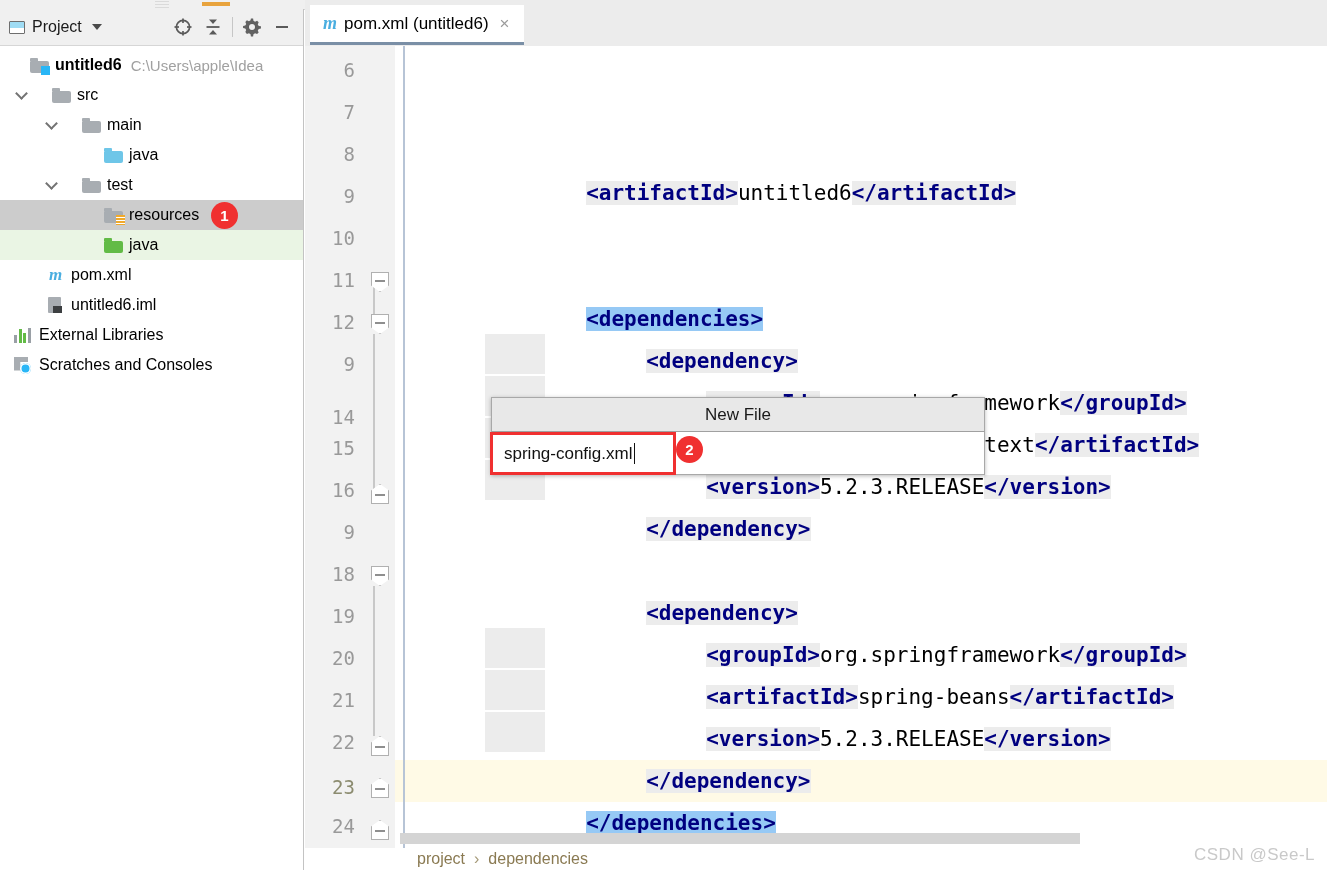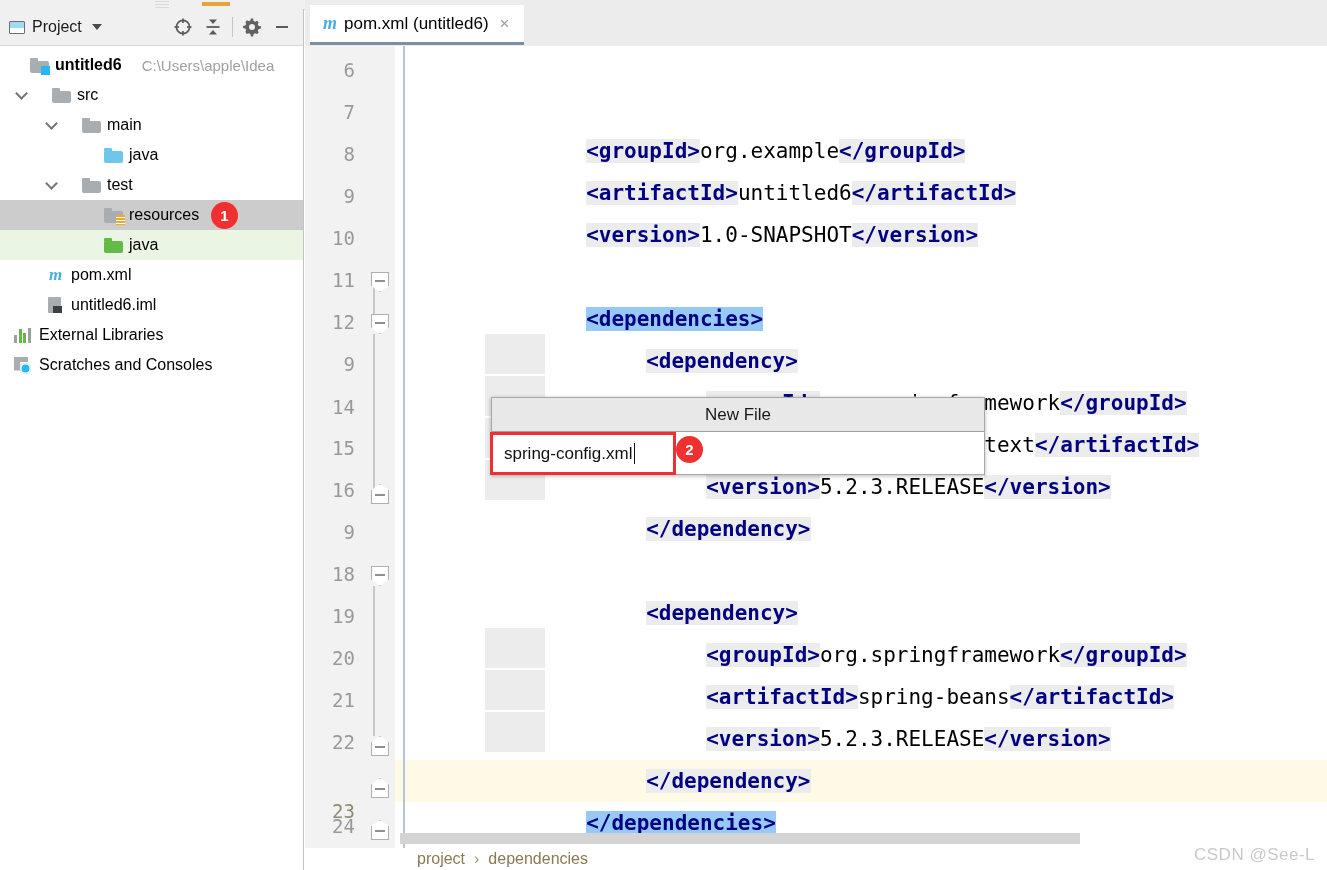--- a/index.html
+++ b/index.html
@@ -148,21 +148,21 @@
     width: 9px; height: 9px;
     background: #29b6f6;
   }
   .folder .badge-lines {
     position: absolute; right: -2px; bottom: -2px;
     width: 9px; height: 10px;
     background: repeating-linear-gradient(to bottom, #f0a92b 0 2px, #ffffff 2px 3px);
   }
   .tlabel { color: #000; }
   .tlabel.bold { font-weight: bold; }
-  .tpath { color: #a0a0a0; margin-left: 20px; font-size: 15px; }
+  .tpath { color: #a0a0a0; margin-left: 9px; font-size: 15px; }
   .m-icon {
     flex: 0 0 19px;
     width: 19px;
     margin-right: 6px;
     color: #4aaee0;
     font-weight: bold;
     font-style: italic;
     font-size: 17px;
     text-align: center;
     font-family: "Liberation Serif", serif;
@@ -587,30 +587,30 @@
       <div class="foldcol"></div>
 
       <div class="lnum" style="top:13px">6</div>
       <div class="lnum" style="top:55px">7</div>
       <div class="lnum" style="top:97px">8</div>
       <div class="lnum" style="top:139px">9</div>
       <div class="lnum" style="top:181px">10</div>
       <div class="lnum" style="top:223px">11</div>
       <div class="lnum" style="top:265px">12</div>
       <div class="lnum" style="top:307px">9</div>
-      <div class="lnum" style="top:350px">14</div>
+      <div class="lnum" style="top:360px">14</div>
       <div class="lnum" style="top:391px">15</div>
       <div class="lnum" style="top:433px">16</div>
       <div class="lnum" style="top:475px">9</div>
       <div class="lnum" style="top:517px">18</div>
       <div class="lnum" style="top:559px">19</div>
       <div class="lnum" style="top:601px">20</div>
       <div class="lnum" style="top:643px">21</div>
       <div class="lnum" style="top:685px">22</div>
-      <div class="lnum cur" style="top:754px">23</div>
+      <div class="lnum cur" style="top:730px">23</div>
       <div class="lnum" style="top:769px">24</div>
 
       <div class="fold stem" style="left:68px;top:240px;width:2px;height:40px;background:#c8c8c8"></div>
       <div class="fold" style="top:226px">
         <span class="pent"></span>
           <span class="minus"></span>
       </div>
       <div class="fold stem" style="left:68px;top:246px;width:2px;height:22px;background:#c8c8c8"></div>
       <div class="fold" style="top:268px">
         <span class="pent"></span>
@@ -649,31 +649,25 @@
       <div class="indentbox" style="left:90px;top:288px;width:60px;height:40px"></div>
       <div class="indentbox" style="left:90px;top:330px;width:60px;height:40px"></div>
       <div class="indentbox" style="left:90px;top:372px;width:60px;height:40px"></div>
       <div class="indentbox" style="left:90px;top:414px;width:60px;height:40px"></div>
       <div class="indentbox" style="left:90px;top:582px;width:60px;height:40px"></div>
       <div class="indentbox" style="left:90px;top:624px;width:60px;height:40px"></div>
       <div class="indentbox" style="left:90px;top:666px;width:60px;height:40px"></div>
 
       <div class="cl" style="top:0px"></div>
 
-      <div class="cl" style="top:42px;left:90px">
-        <span class="tag tagbg">&lt;groupId&gt;</span><span class="txt">org.example</span><span class="tag tagbg">&lt;/groupId&gt;</span>
-      </div>
 
       <div class="cl" style="top:84px;left:90px">
         <span class="tag tagbg">&lt;artifactId&gt;</span><span class="txt">untitled6</span><span class="tag tagbg">&lt;/artifactId&gt;</span>
       </div>
 
-      <div class="cl" style="top:126px;left:90px">
-        <span class="tag tagbg">&lt;version&gt;</span><span class="txt">1.0-SNAPSHOT</span><span class="tag tagbg">&lt;/version&gt;</span>
-      </div>
 
       <div class="cl" style="top:168px"></div>
 
       <div class="cl" style="top:210px;left:90px">
         <span class="tag selbg">&lt;dependencies&gt;</span>
       </div>
 
       <div class="cl" style="top:252px;left:150px">
         <span class="tag tagbg">&lt;dependency&gt;</span>
       </div>

